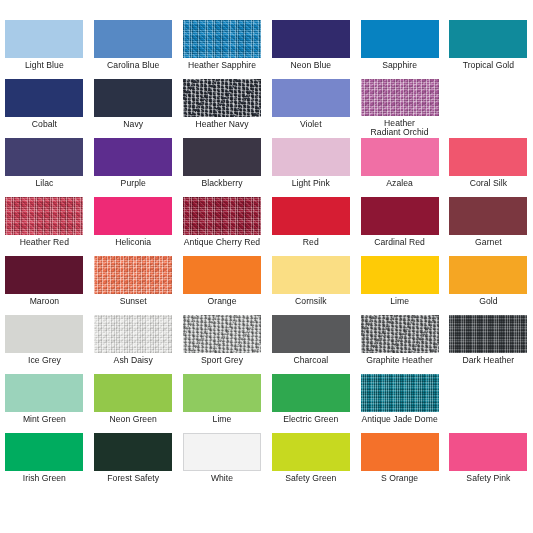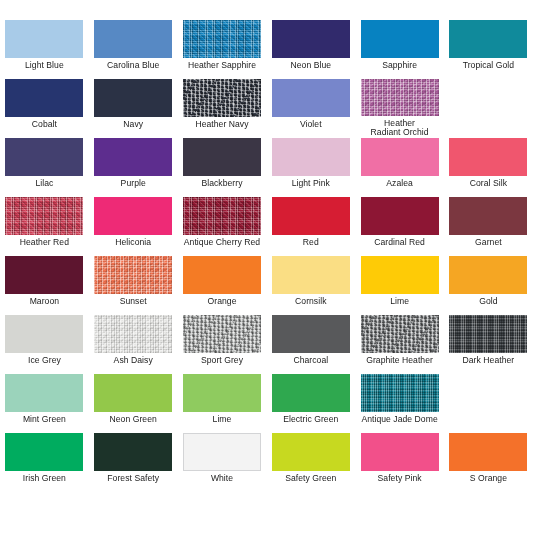--- a/index.html
+++ b/index.html
@@ -320,21 +320,21 @@
       </div>
       <div class="cell">
         <div class="swatch bordered" style="background: rgb(243, 243, 243);"></div>
         <div class="label">White</div>
       </div>
       <div class="cell">
         <div class="swatch" style="background: rgb(199, 217, 32);"></div>
         <div class="label">Safety Green</div>
       </div>
       <div class="cell">
+        <div class="swatch" style="background: rgb(244, 113, 42);"></div>
+        <div class="label">S  Orange</div>
+      </div>
+      <div class="cell">
         <div class="swatch" style="background: rgb(242, 80, 138);"></div>
         <div class="label">Safety Pink</div>
-      </div>
-      <div class="cell">
-        <div class="swatch" style="background: rgb(244, 113, 42);"></div>
-        <div class="label">S  Orange</div>
       </div>
     </div>
   </div>
 
 </body></html>

